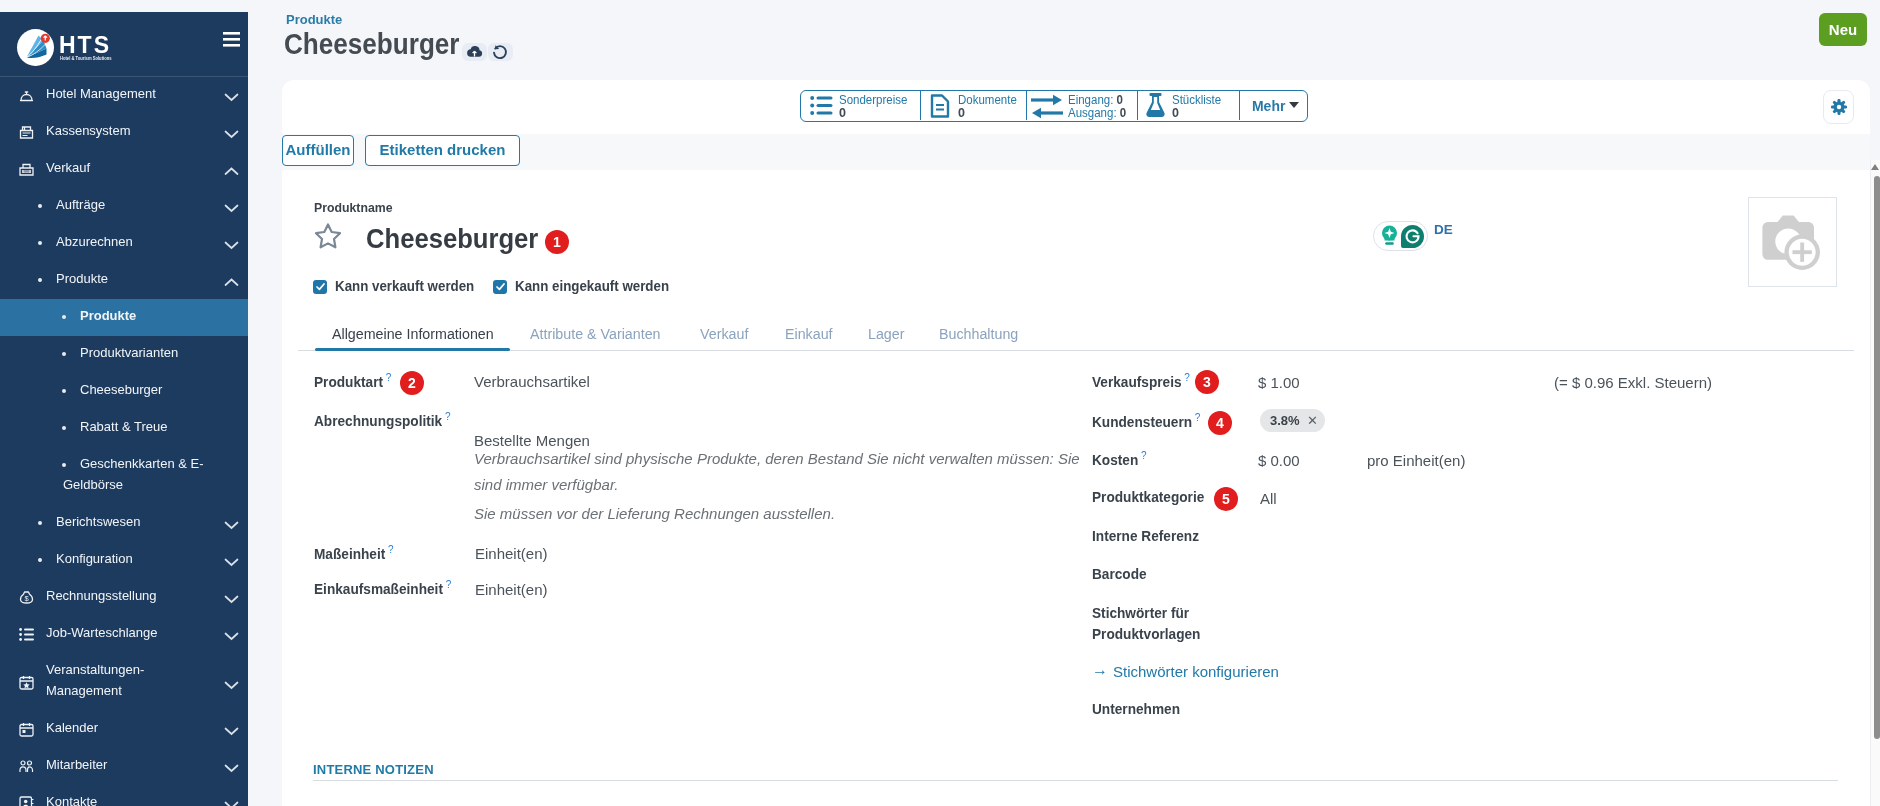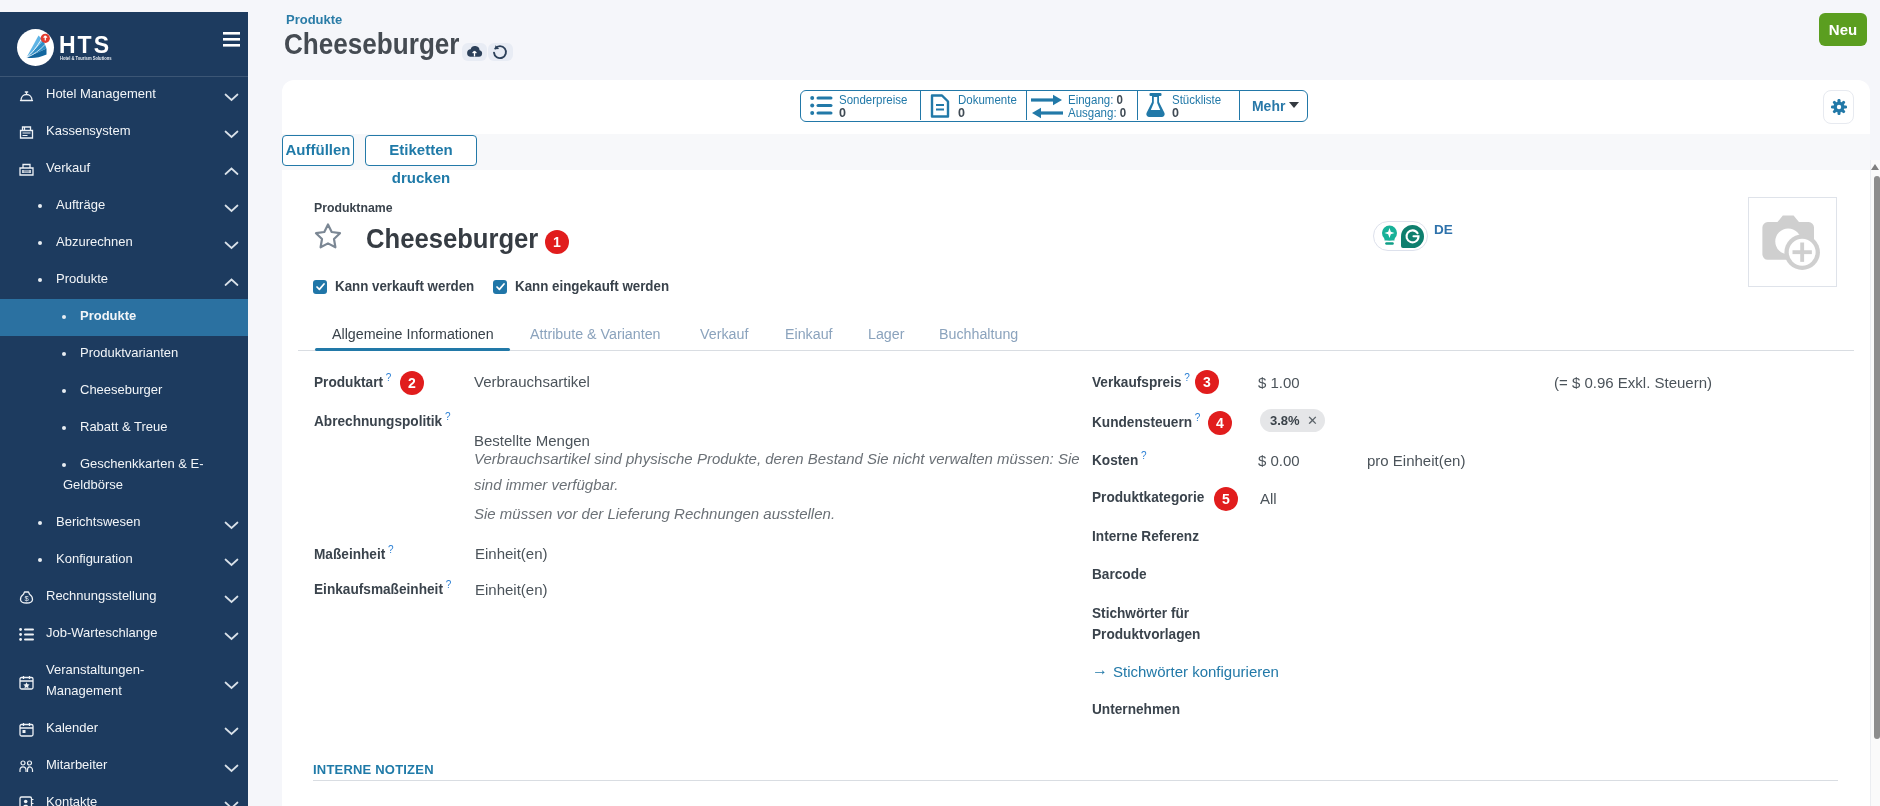--- a/index.html
+++ b/index.html
@@ -226,21 +226,21 @@
   </svg>
 <svg style="position:absolute;left:492px;top:44px" width="16" height="16" viewBox="0 0 16 16">
     <path d="M3.2 4.5 A6 6 0 1 1 2 8.6" stroke="#2c4059" stroke-width="1.9" fill="none" stroke-linecap="round"></path>
     <path d="M3.4 1.2 L3.1 5.3 L7.2 4.9 Z" fill="#2c4059"></path>
   </svg>
 <div id="neu">Neu</div>
 
 <div id="card"></div>
 <div id="strip"></div>
 <div class="obtn" style="left:282px;width:72px;line-height:28px">Auffüllen</div>
-<div class="obtn" style="left:365px;width:112px;line-height:28px">Etiketten drucken</div>
+<div class="obtn" style="left:365px;width:155px;line-height:28px">Etiketten drucken</div>
 <div id="stat">
   <div class="sep" style="left:118.5px"></div>
   <div class="sep" style="left:224.5px"></div>
   <div class="sep" style="left:335.5px"></div>
   <div class="sep" style="left:437.5px"></div>
 </div>
 <div class="slab" style="left:839px;top:93px">Sonderpreise</div>
 <div class="snum" style="left:839px;top:106px">0</div>
 <div class="slab" style="left:958px;top:93px">Dokumente</div>
 <div class="snum" style="left:958px;top:106px">0</div>

